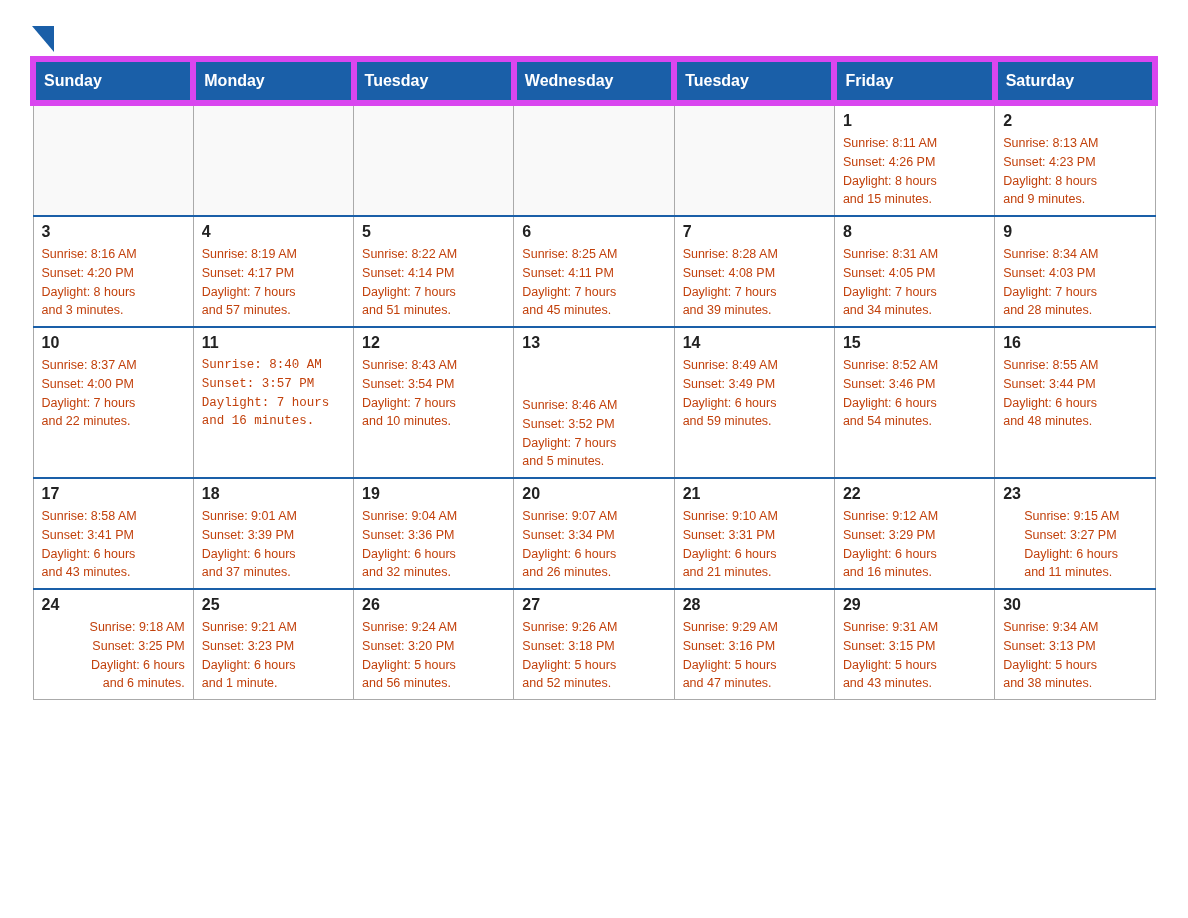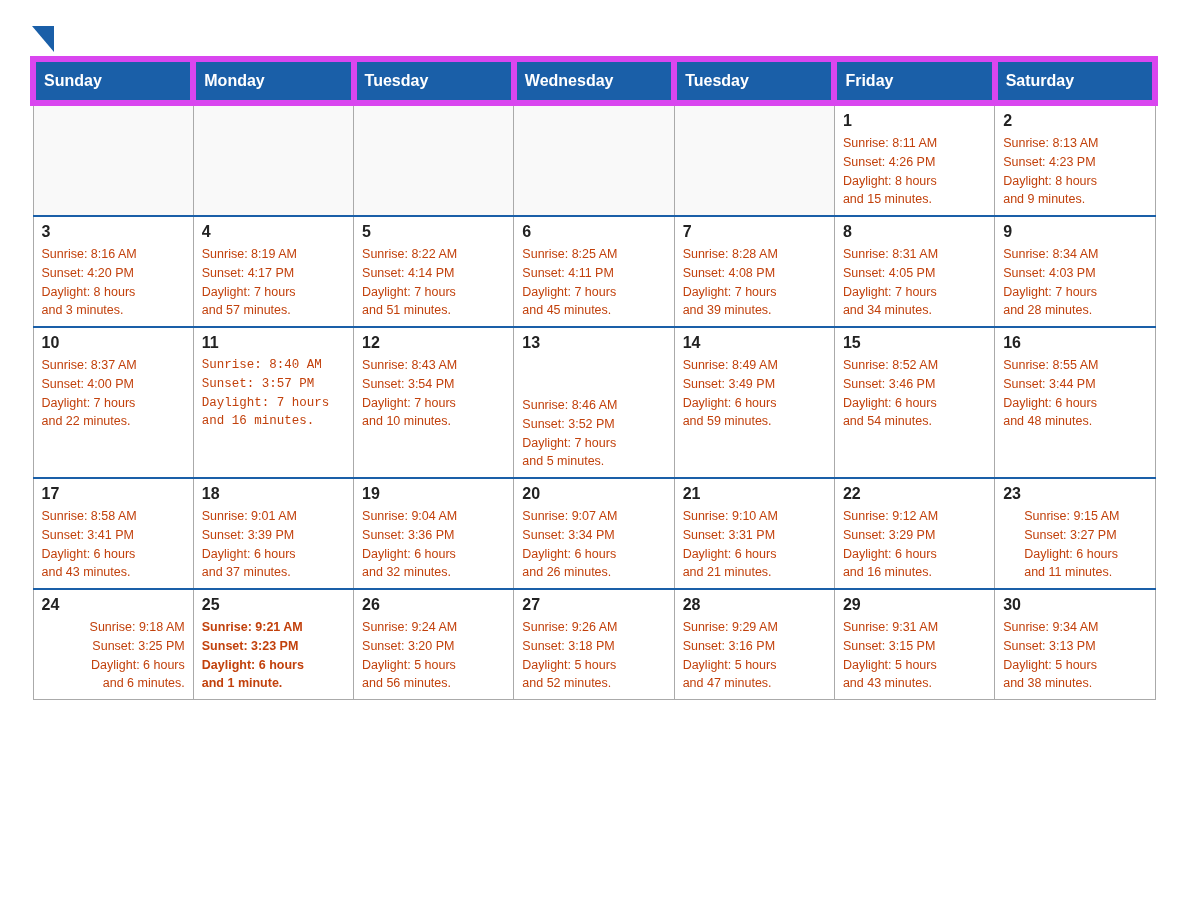--- a/index.html
+++ b/index.html
@@ -286,21 +286,21 @@
       <tr>
         <td>
           <span class="day-number">24</span>
           <div class="day-info" style="white-space: pre-line; text-align: right;">Sunrise: 9:18 AM
 Sunset: 3:25 PM
 Daylight: 6 hours
 and 6 minutes.</div>
         </td>
         <td>
           <span class="day-number">25</span>
-          <div class="day-info" style="white-space: pre-line; font-weight: bold;">Sunrise: 9:21 AM
+          <div class="day-info" style="white-space: pre-line;">Sunrise: 9:21 AM
 Sunset: 3:23 PM
 Daylight: 6 hours
 and 1 minute.</div>
         </td>
         <td>
           <span class="day-number">26</span>
           <div class="day-info" style="white-space: pre-line;">Sunrise: 9:24 AM
 Sunset: 3:20 PM
 Daylight: 5 hours
 and 56 minutes.</div>

